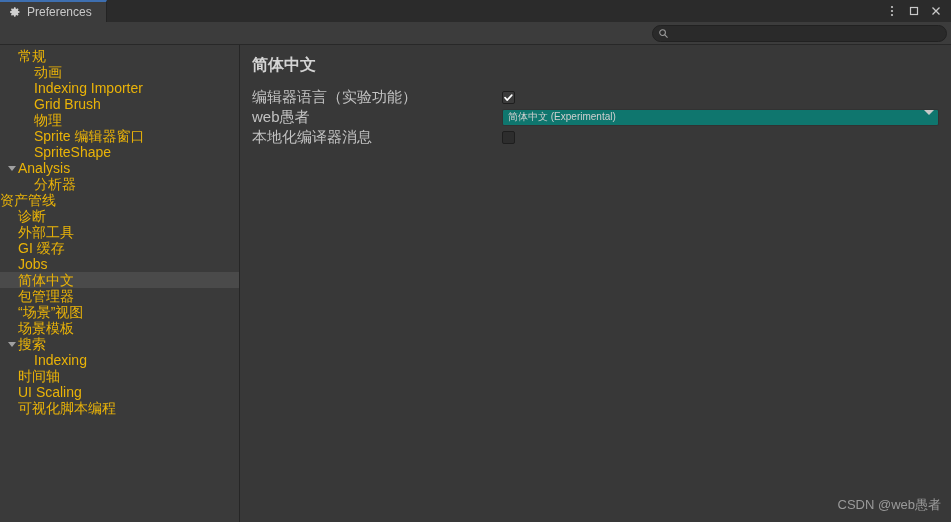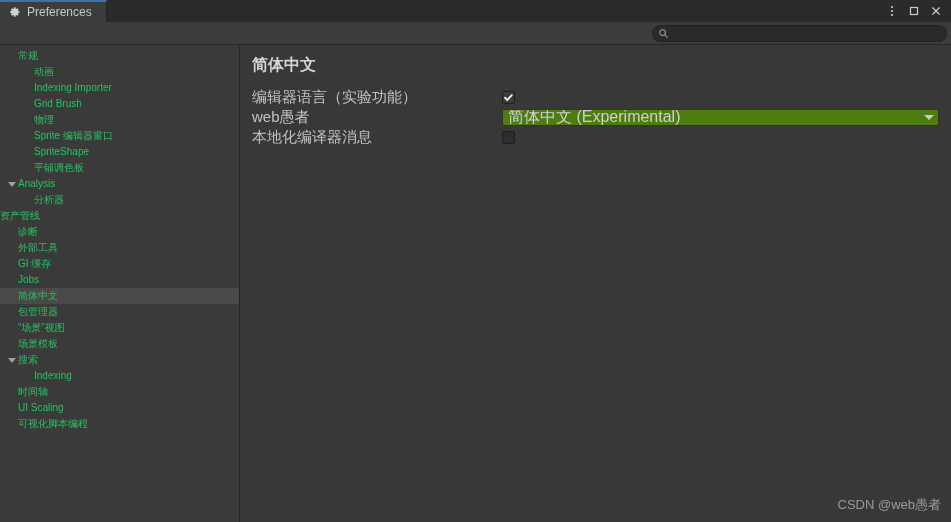--- a/index.html
+++ b/index.html
@@ -135,22 +135,22 @@
     background: #3a3a3a;
     border-right: 1px solid #262626;
     box-sizing: border-box;
     padding-top: 3px;
     overflow: hidden;
   }
   .tree-row {
     position: relative;
     height: 16px;
     line-height: 16px;
-    font-size: 10px;
-    color: #22c55e;
+    font-size: 14px;
+    color: #eab308;
     white-space: nowrap;
     display: flex;
     align-items: flex-start;
     box-sizing: border-box;
   }
   .tree-row.selected { background: #4a4a4a; }
   .tree-row .twisty {
     position: absolute;
     left: 7px;
     top: 0;
@@ -211,28 +211,27 @@
     align-items: center;
     justify-content: center;
   }
   .checkbox.checked { background: #3b3b3b; border-color: #1e1e1e; }
   .checkbox svg { display: block; }
 
   .dropdown {
     width: 100%;
     height: 17px;
     box-sizing: border-box;
-    background: #4d7c0f;
+    background: #0f766e;
     border: 1px solid #323232;
     border-radius: 2px;
     display: flex;
-    align-items: center;
     justify-content: space-between;
     padding: 0 4px 0 5px;
-    font-size: 16px;
+    font-size: 10px;
     color: #d0d0d0;
     white-space: nowrap;
     overflow: hidden;
   }
   .dropdown .dd-arrow {
     width: 0; height: 0;
     border-left: 5px solid transparent;
     border-right: 5px solid transparent;
     border-top: 5px solid #c9c9c9;
     flex: 0 0 auto;
@@ -315,23 +314,20 @@
         <div class="tree-row">
           <span class="tree-label" style="margin-left: 34px;">物理</span>
         </div>
         <div class="tree-row">
           <span class="tree-label" style="margin-left: 34px;">Sprite 编辑器窗口</span>
         </div>
         <div class="tree-row">
           <span class="tree-label" style="margin-left: 34px;">SpriteShape</span>
         </div>
         <div class="tree-row">
-          <span class="tree-label" style="margin-left: 34px;">平铺调色板</span>
-        </div>
-        <div class="tree-row">
           <span class="twisty">
             <i></i>
           </span>
           <span class="tree-label" style="margin-left: 18px;">Analysis</span>
         </div>
         <div class="tree-row">
           <span class="tree-label" style="margin-left: 34px;">分析器</span>
         </div>
         <div class="tree-row">
           <span class="tree-label" style="">资产管线</span>

